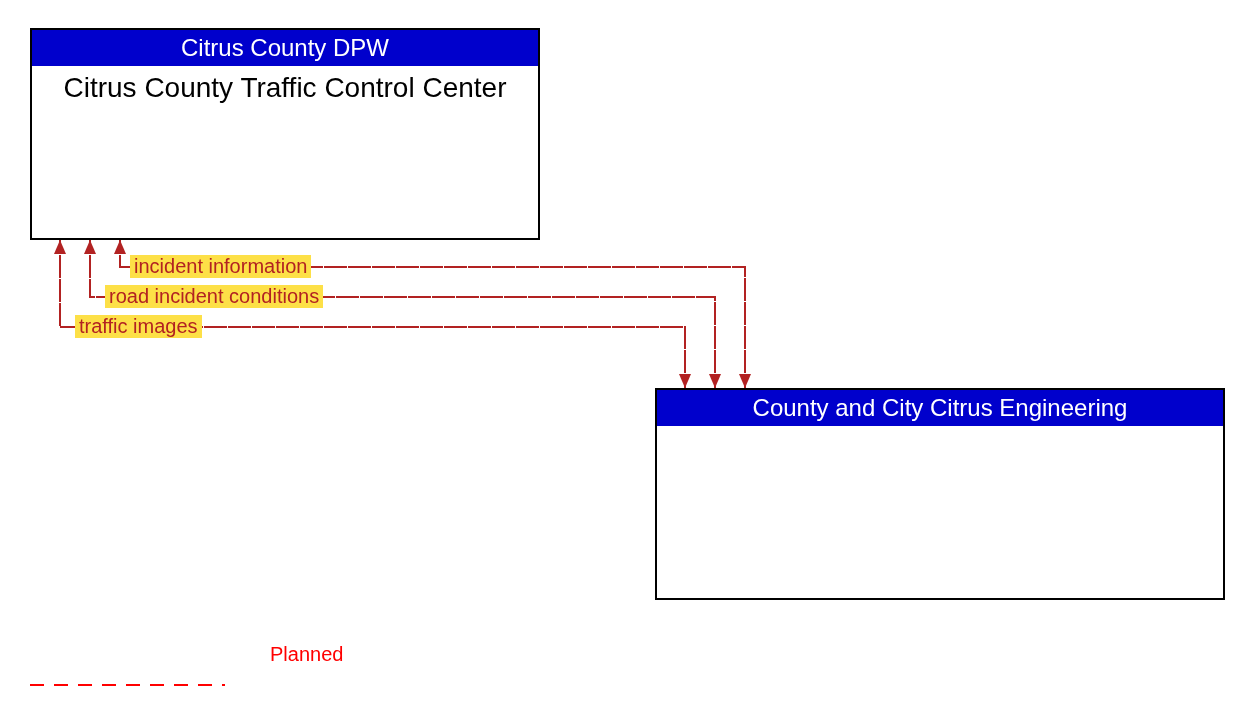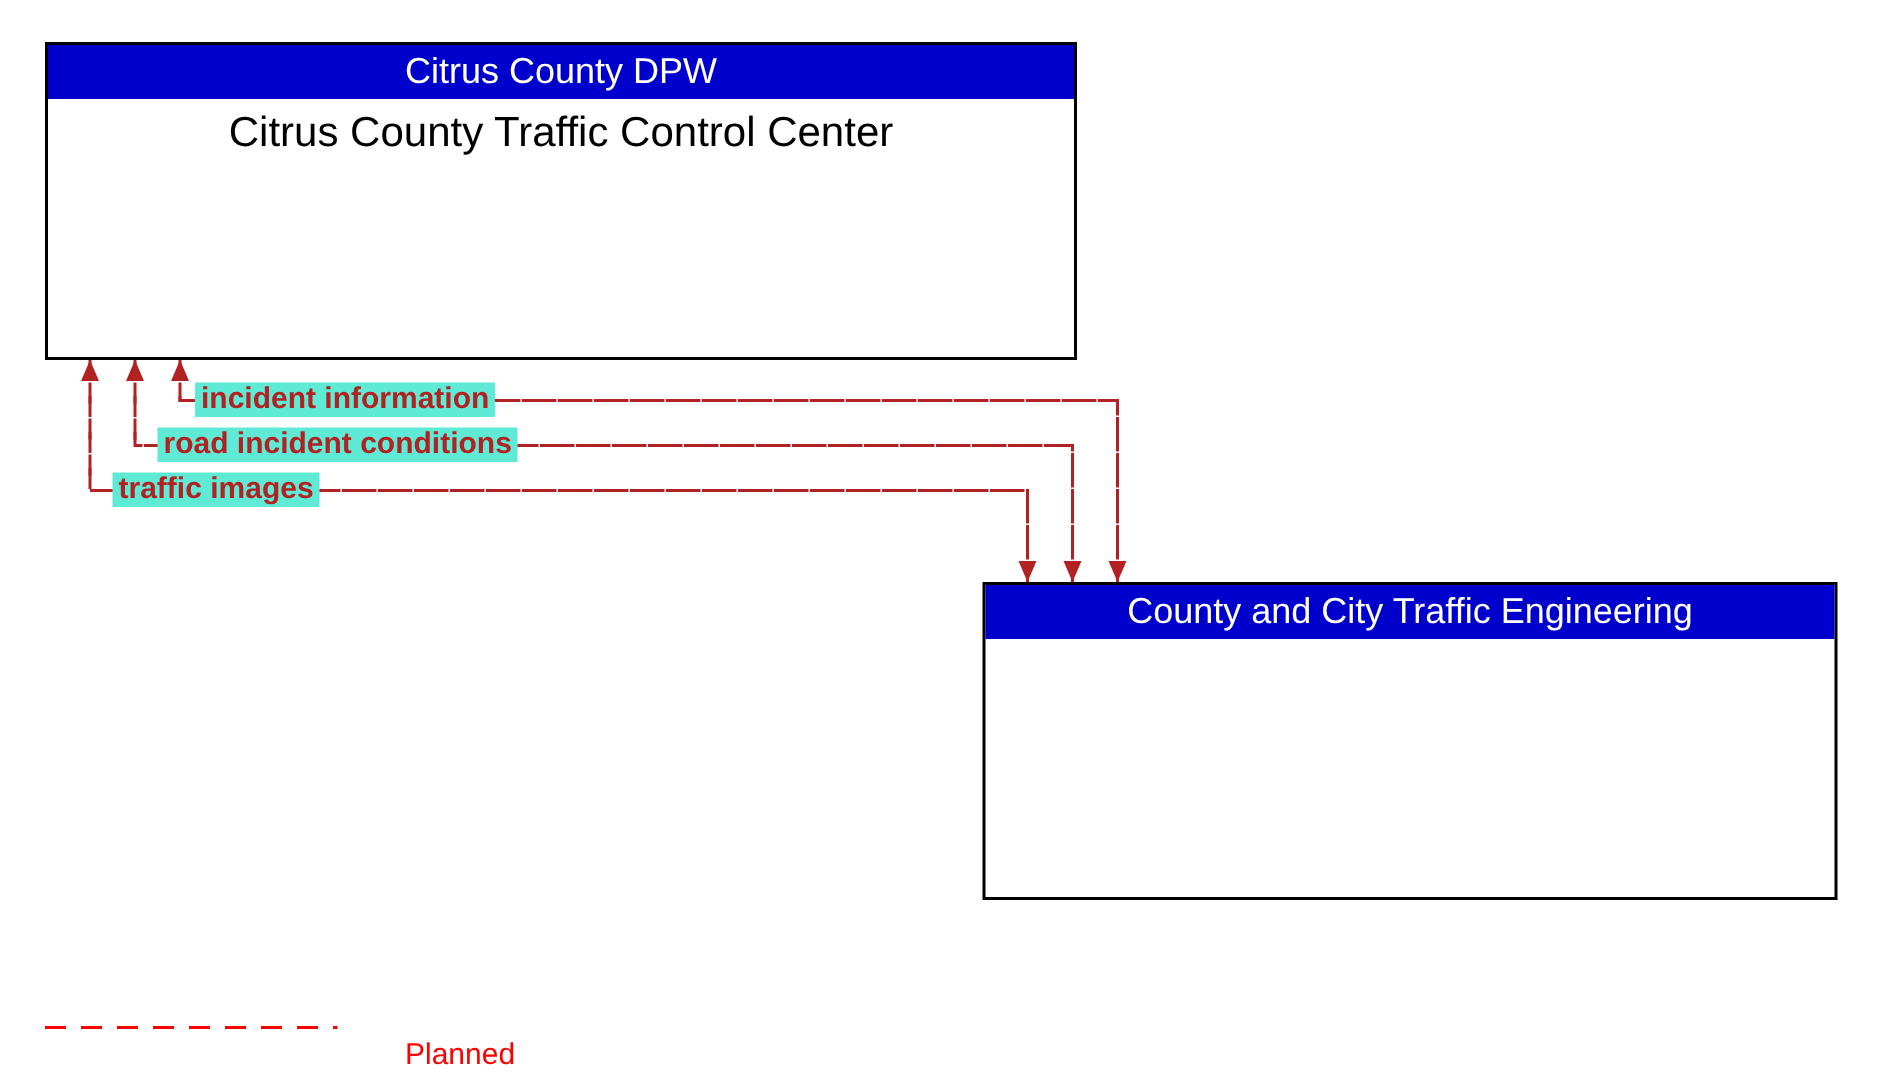--- a/index.html
+++ b/index.html
@@ -28,24 +28,23 @@
   .node-body {
     color: #000000;
     font-size: 28px;
     text-align: center;
     padding: 6px 10px 0 10px;
   }
   .flow-label {
     position: absolute;
     color: #b22222;
     font-size: 20px;
-    background: #5eead4;
+    background: #fde047;
     padding: 0 4px;
     white-space: nowrap;
-    font-weight: bold;
   }
   .legend-label {
     position: absolute;
     color: #ff0000;
     font-size: 20px;
   }
   svg.lines {
     position: absolute;
     left: 0;
     top: 0;
@@ -70,26 +69,26 @@
 
   <path d="M 715 388 L 715 297 L 90 297 L 90 242" stroke="#b22222" stroke-width="2" fill="none" stroke-dasharray="14 10" marker-end="url(#arrow)"></path>
   <path d="M 90 240 L 90 297 L 715 297 L 715 386" stroke="#b22222" stroke-width="2" fill="none" stroke-dasharray="14 10" marker-end="url(#arrow)"></path>
 
   <path d="M 685 388 L 685 327 L 60 327 L 60 242" stroke="#b22222" stroke-width="2" fill="none" stroke-dasharray="14 10" marker-end="url(#arrow)"></path>
   <path d="M 60 240 L 60 327 L 685 327 L 685 386" stroke="#b22222" stroke-width="2" fill="none" stroke-dasharray="14 10" marker-end="url(#arrow)"></path>
 
   <line x1="30" y1="685" x2="225" y2="685" stroke="#ff0000" stroke-width="2" stroke-dasharray="14 10"></line>
 </svg>
 
-<div class="node" style="left:30px; top:28px; width:688px; height:212px;">
+<div class="node" style="left:30px; top:28px; width:510px; height:212px;">
   <div class="node-header">Citrus County DPW</div>
   <div class="node-body">Citrus County Traffic Control Center</div>
 </div>
 
 <div class="node" style="left:655px; top:388px; width:570px; height:212px;">
-  <div class="node-header">County and City Traffic Engineering</div>
+  <div class="node-header">County and City Citrus Engineering</div>
 </div>
 
 <div class="flow-label" style="left:130px; top:255px;">incident information</div>
 <div class="flow-label" style="left:105px; top:285px;">road incident conditions</div>
 <div class="flow-label" style="left:75px; top:315px;text-align:right;">traffic images</div>
 
-<div class="legend-label" style="left:270px; top:692px;">Planned</div>
+<div class="legend-label" style="left:270px; top:643px;">Planned</div>
 
 </body></html>

